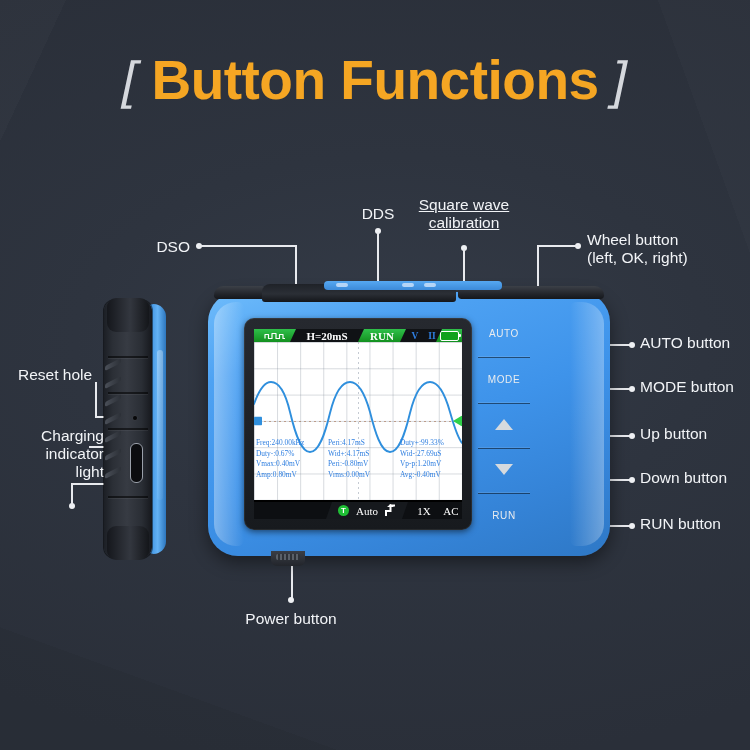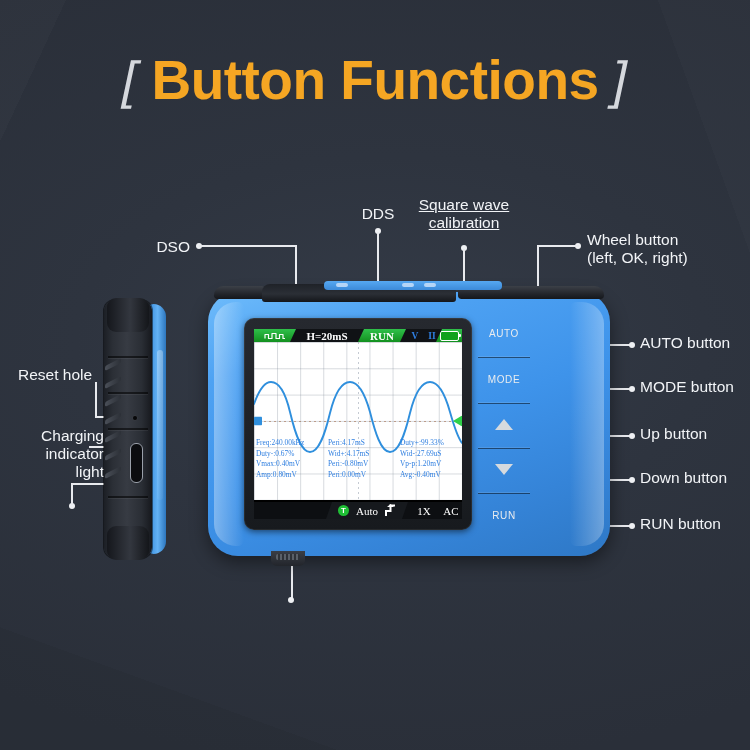--- a/index.html
+++ b/index.html
@@ -255,20 +255,21 @@
   <div class="ln lnh" style="left:581px;top:479px;width:50px;"></div>
   <div class="dot" style="left:629px;top:477px;"></div>
 
   <div class="lbl" style="left:640px;top:515px;">RUN button</div>
   <div class="dot" style="left:578px;top:523px;"></div>
   <div class="ln lnh" style="left:581px;top:525px;width:50px;"></div>
   <div class="dot" style="left:629px;top:523px;"></div>
 
   <div class="ln lnv" style="left:291px;top:556px;height:44px;"></div>
   <div class="dot" style="left:288px;top:597px;"></div>
+  <div class="lbl c" style="left:222px;top:610px;width:138px;">Power button</div>
 
   <div id="sideview">
     <div class="sv-blue"></div>
     <div class="sv-body">
       <div class="sv-cap" style="top:-2px;"></div>
       <div class="sv-cap" style="bottom:-2px;"></div>
       <div class="sv-ridge" style="top:56px;"></div>
       <div class="sv-ridge" style="top:92px;"></div>
       <div class="sv-ridge" style="top:128px;"></div>
       <div class="sv-ridge" style="top:196px;"></div>
@@ -343,21 +344,21 @@
           <span>Freq:240.00kHz</span>
           <span>Peri:4.17mS</span>
           <span>Duty+:99.33%</span>
           <span>Duty-:0.67%</span>
           <span>Wid+:4.17mS</span>
           <span>Wid-:27.69uS</span>
           <span>Vmax:0.40mV</span>
           <span>Peri:-0.80mV</span>
           <span>Vp-p:1.20mV</span>
           <span>Amp:0.80mV</span>
-          <span>Peri:0.00mV</span>
+          <span>Vrms:0.00mV</span>
           <span>Avg:-0.40mV</span>
         </div>
       </div>
 
       <div class="botbar">
         <div class="bb-seg" style="width:72px;margin-top:48px;">
           <span>10mV</span>
         </div>
         <div class="bb-seg bb-sep skew-both" style="width:82px;">
           <span class="tbadge">T</span>

